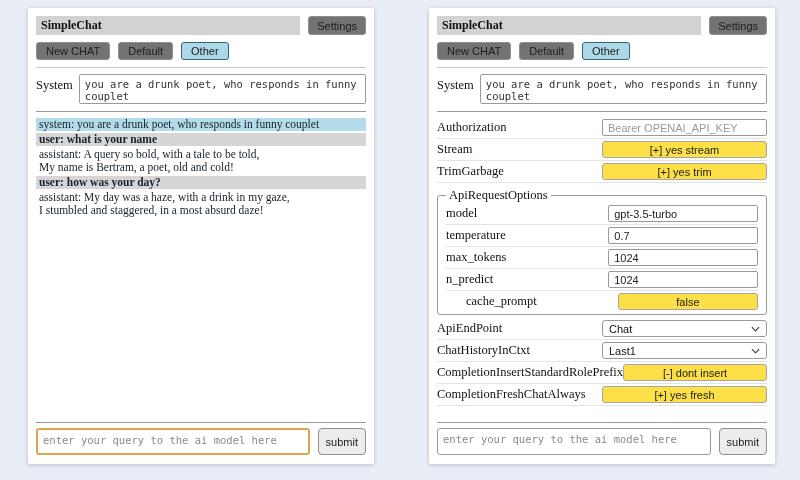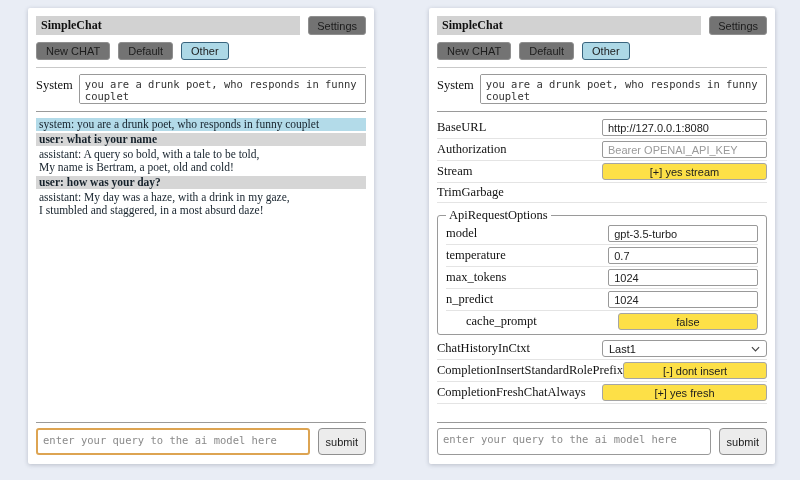--- a/index.html
+++ b/index.html
@@ -118,39 +118,36 @@
     </div>
     <hr class="div-light">
     <div class="system-row">
       <span class="system-label">System</span>
       <textarea class="system-ta" spellcheck="false" style="">you are a drunk poet, who responds in funny couplet</textarea>
     </div>
     <hr class="div-mid">
 
     <div class="settings-list">
       <div class="srow">
-        <span class="slabel">BaseURL</span>
-        <span class="sctrl">
-            <input class="sinput" value="http://127.0.0.1:8080" style="">
-          </span>
-      </div>
-      <div class="srow">
         <span class="slabel">Authorization</span>
         <span class="sctrl">
             <input class="sinput" placeholder="Bearer OPENAI_API_KEY" style="">
           </span>
       </div>
       <div class="srow">
         <span class="slabel">Stream</span>
         <span class="sctrl">
             <button class="sbtn">[+] yes stream</button>
           </span>
       </div>
       <div class="srow">
         <span class="slabel">TrimGarbage</span>
+        <span class="sctrl">
+            <button class="sbtn">[+] yes trim</button>
+          </span>
       </div>
 
       <fieldset class="aro">
         <legend>ApiRequestOptions</legend>
         <div class="srow">
           <span class="slabel">model</span>
           <span class="sctrl">
               <input class="sinput" value="gpt-3.5-turbo" style="">
             </span>
         </div>
@@ -173,20 +170,31 @@
             </span>
         </div>
         <div class="srow">
           <span class="slabel">cache_prompt</span>
           <span class="sctrl">
               <button class="sbtn">false</button>
             </span>
         </div>
       </fieldset>
 
+      <div class="srow">
+        <span class="slabel">ApiEndPoint</span>
+        <span class="sctrl">
+          <span class="sselect">
+            <span>Chat</span>
+            <svg width="9" height="6" viewBox="0 0 10 6">
+                <path d="M1 1l4 4 4-4" fill="none" stroke="#444" stroke-width="1.3"></path>
+              </svg>
+          </span>
+        </span>
+      </div>
       <div class="srow">
         <span class="slabel">ChatHistoryInCtxt</span>
         <span class="sctrl">
           <span class="sselect">
             <span>Last1</span>
             <svg width="9" height="6" viewBox="0 0 10 6">
                 <path d="M1 1l4 4 4-4" fill="none" stroke="#444" stroke-width="1.3"></path>
               </svg>
           </span>
         </span>

